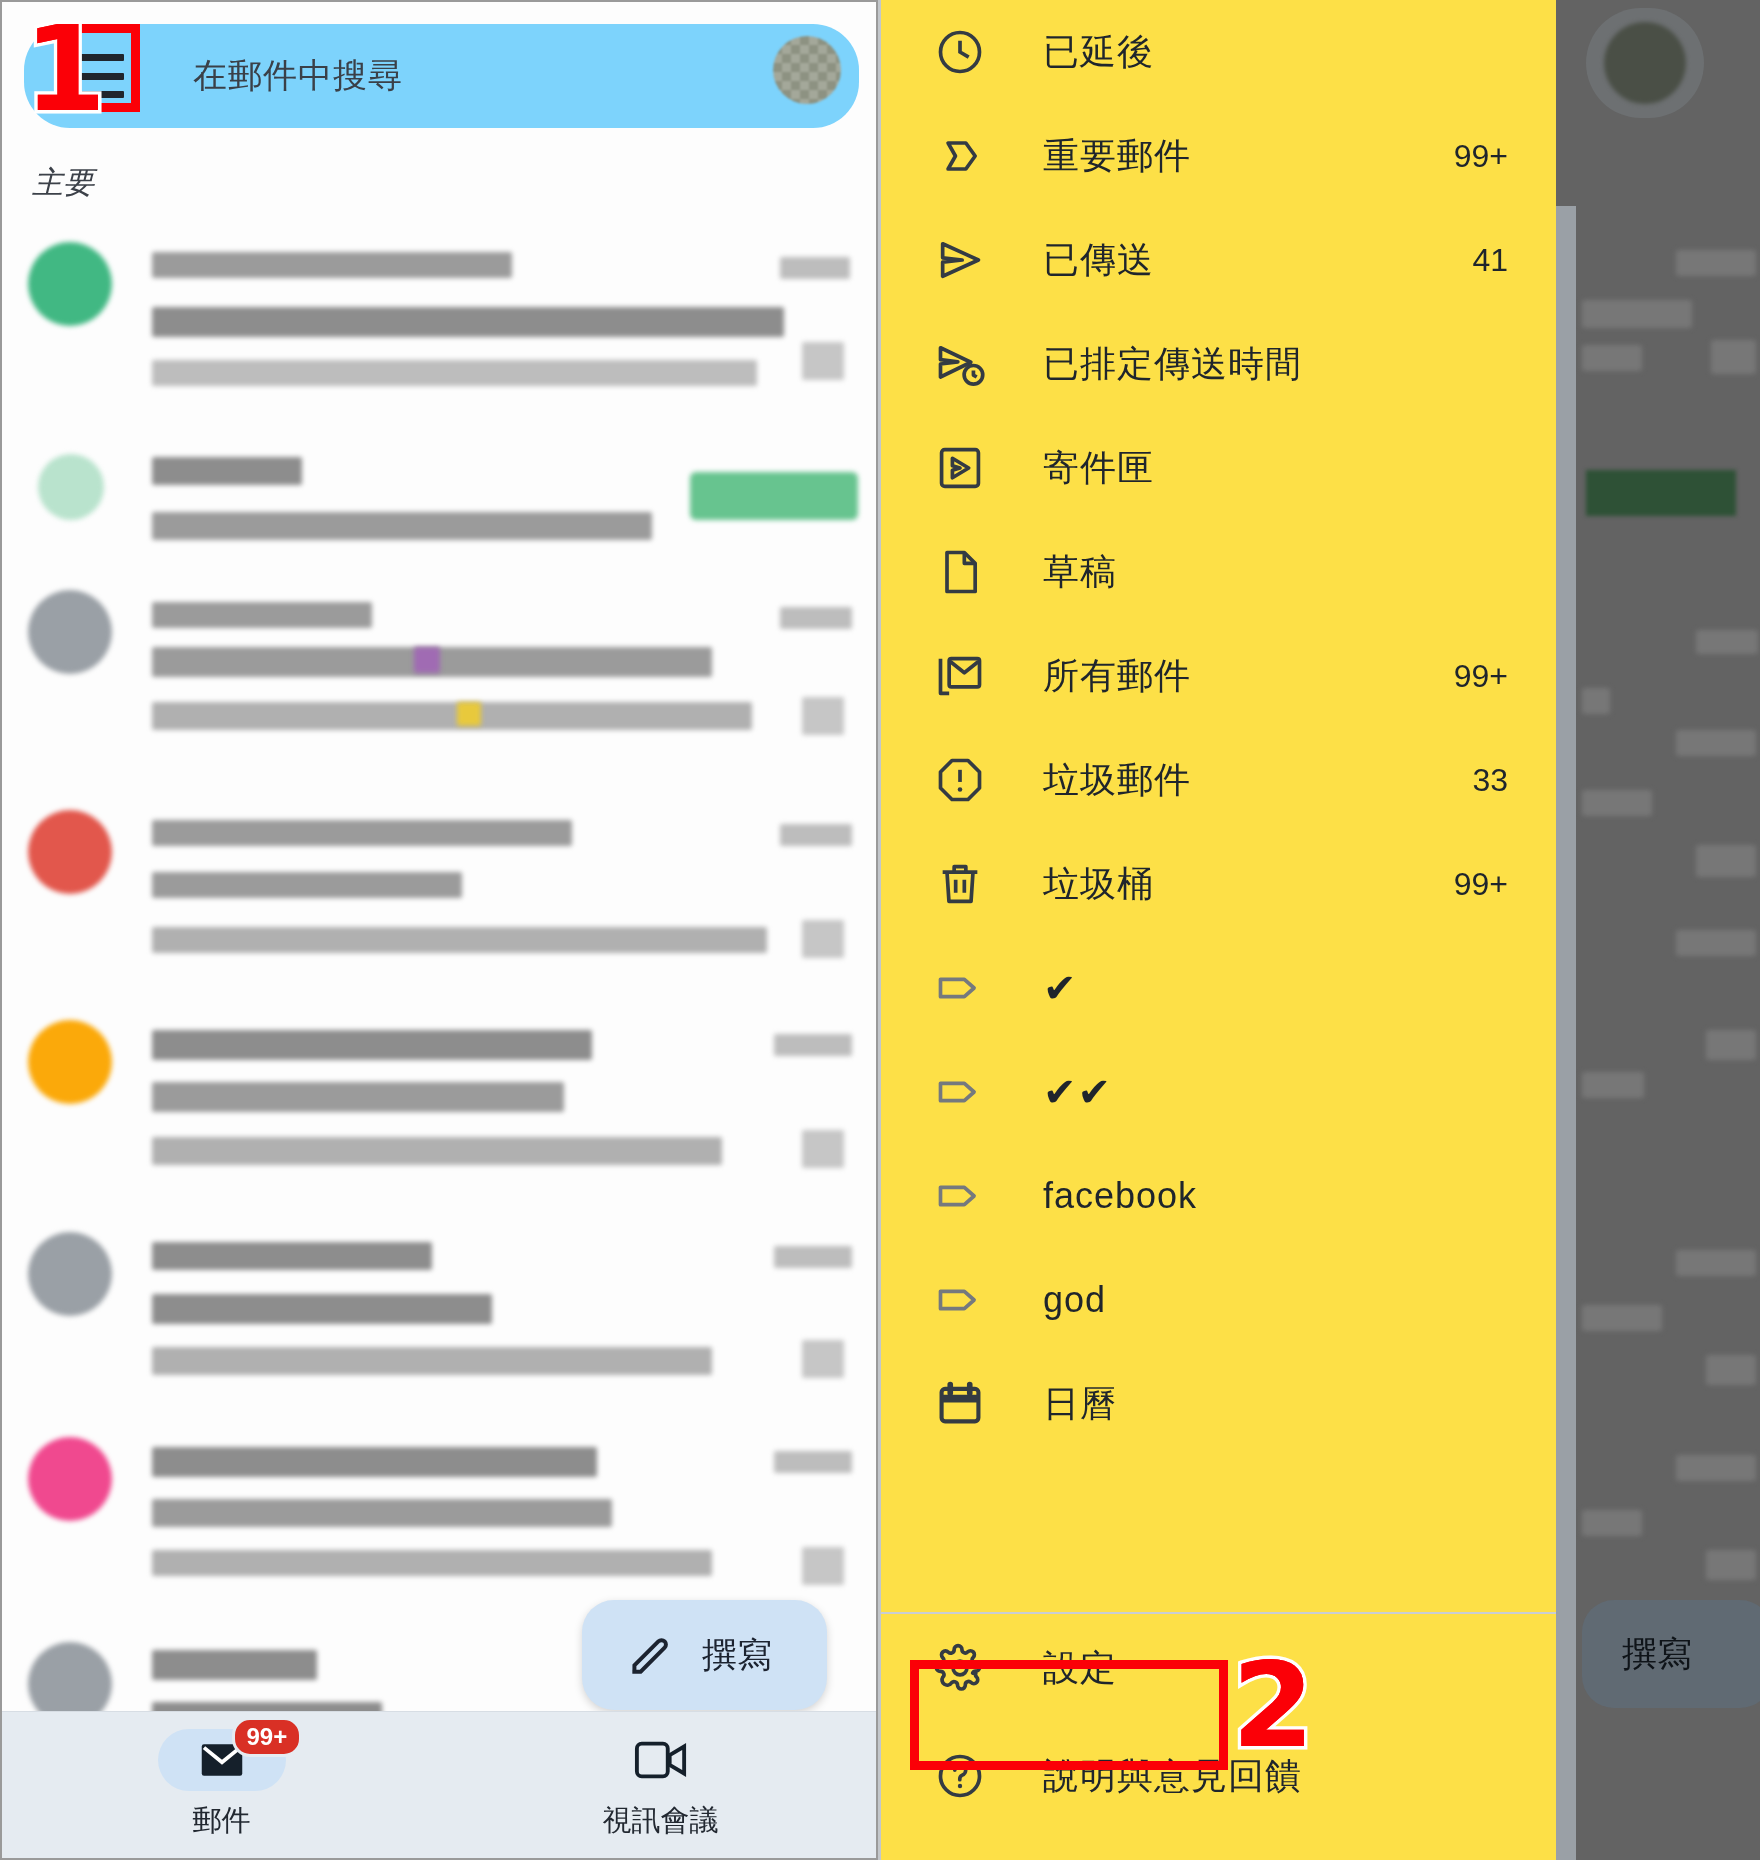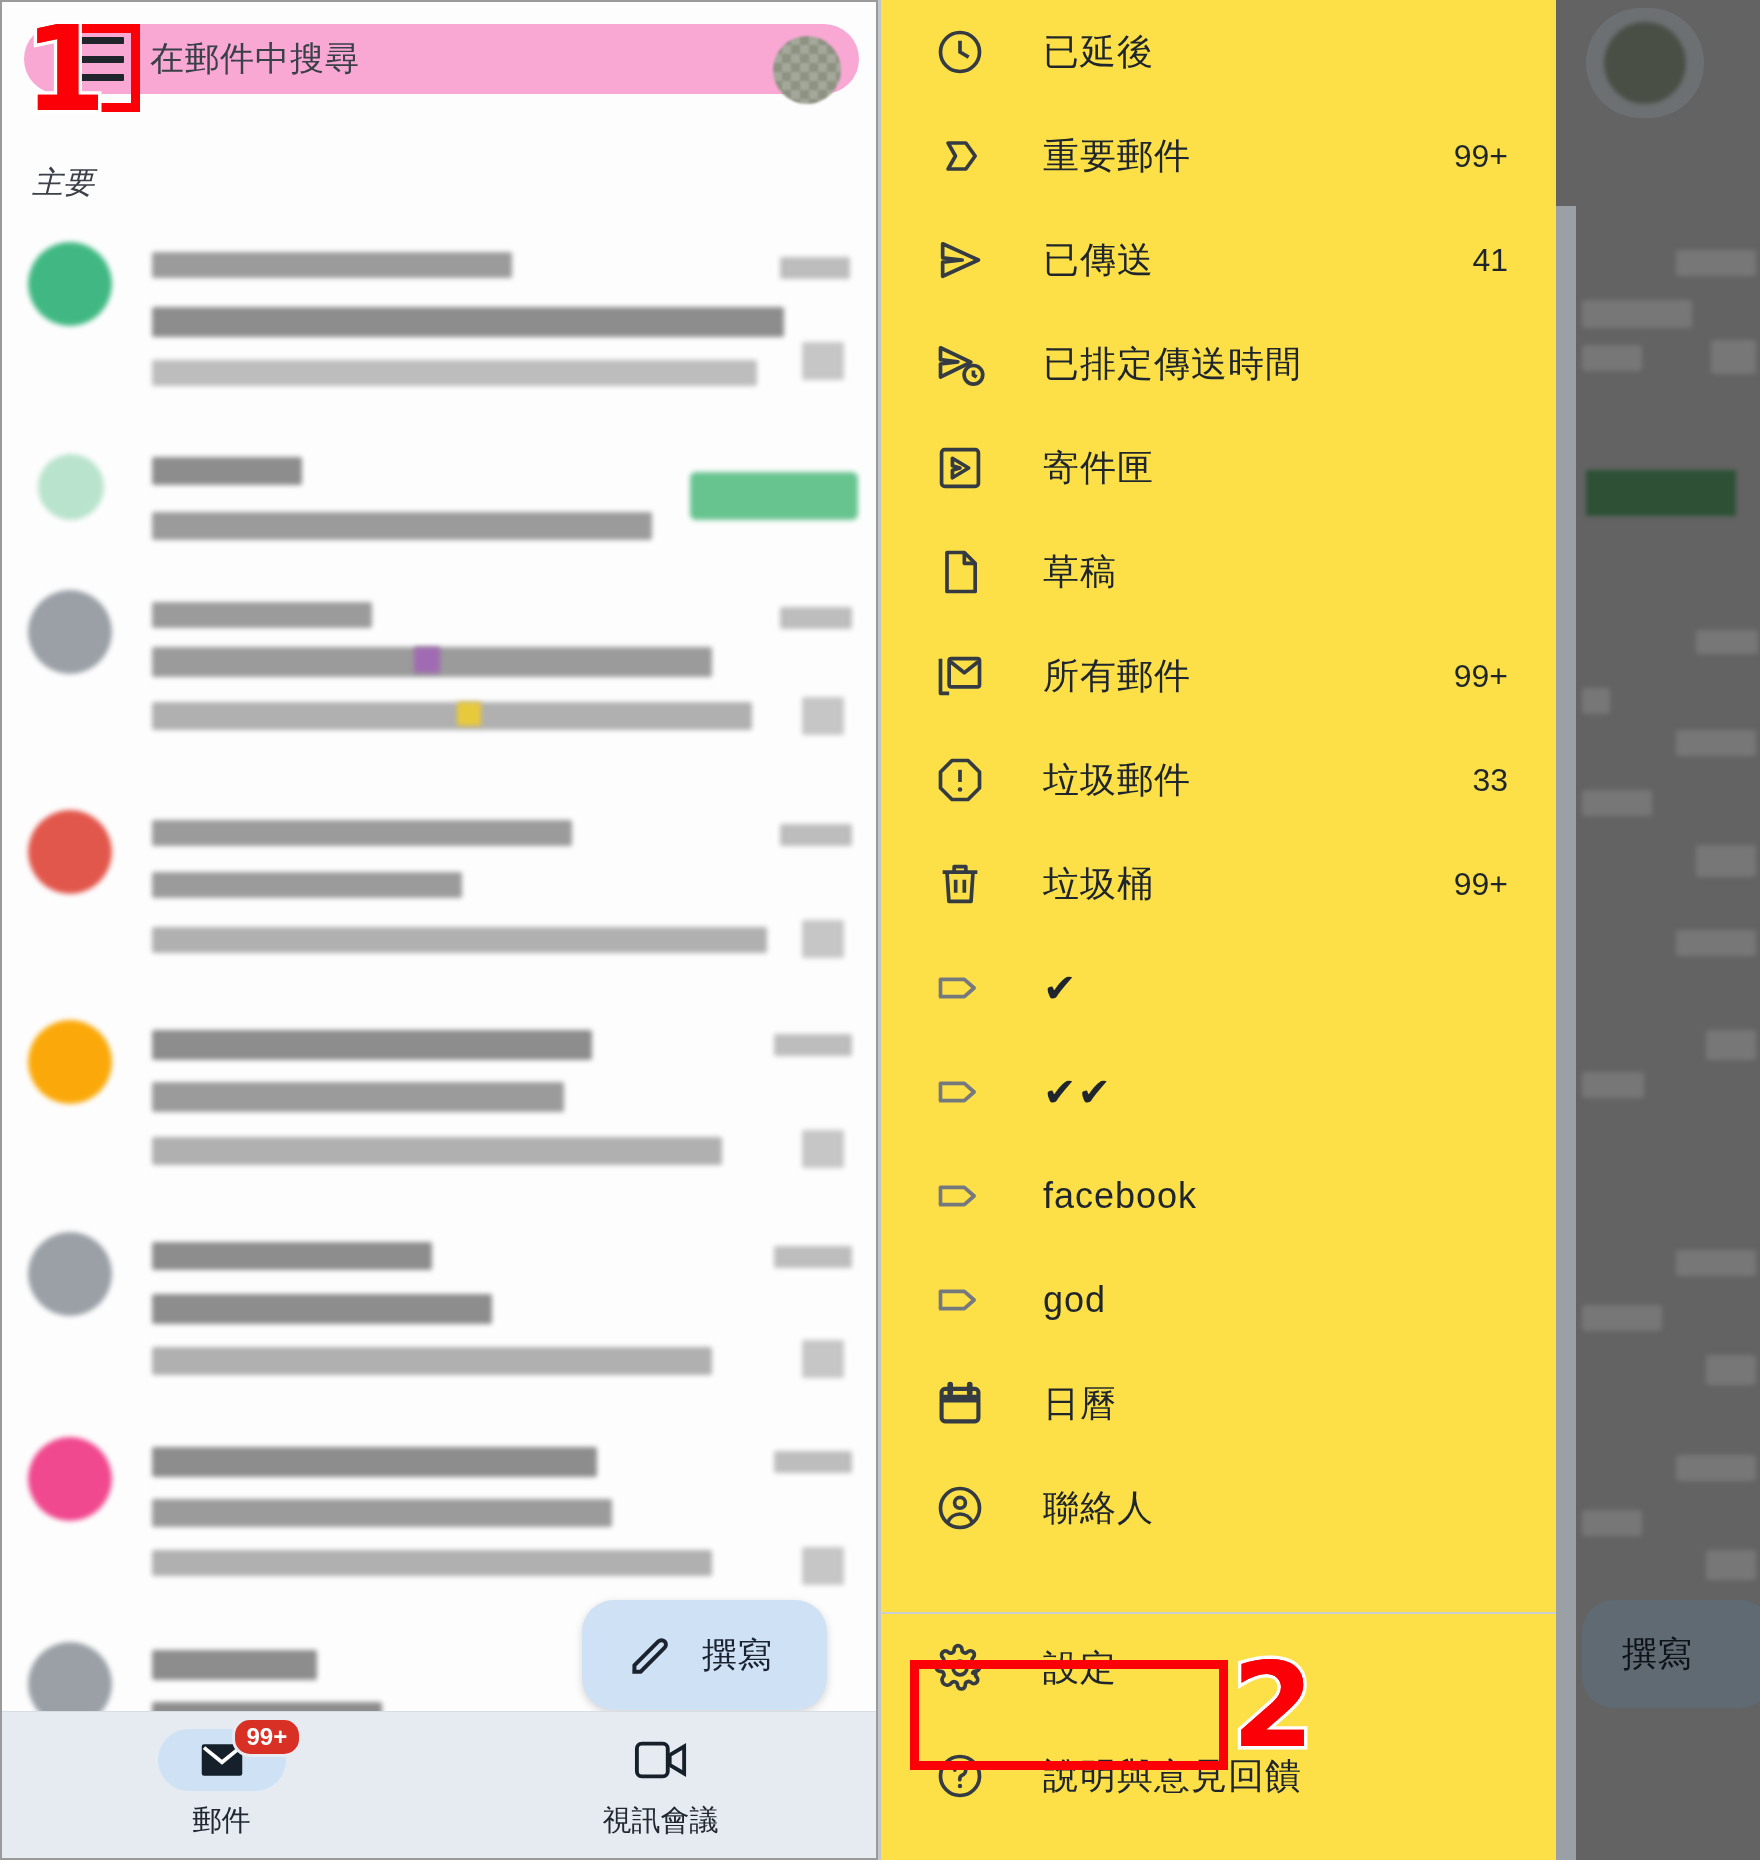--- a/index.html
+++ b/index.html
@@ -10,22 +10,22 @@
   }
   #root{position:absolute;inset:0;}
 
   
   .inbox-pane{
     position:absolute;left:0;top:0;width:878px;height:1860px;
     background:#fdfdfd;border:2px solid #9a9a9a;box-sizing:border-box;
     overflow:hidden;
   }
   .search-bar{
-    position:absolute;left:22px;top:22px;width:835px;height:70px;
-    background:#f9a8d4;border-radius:46px;display:flex;align-items:center;
+    position:absolute;left:22px;top:22px;width:835px;height:104px;
+    background:#7dd3fc;border-radius:46px;display:flex;align-items:center;gap:43px;
   }
   .hamburger{
     width:56px;height:44px;margin-left:44px;display:flex;flex-direction:column;
     justify-content:space-between;cursor:pointer;
   }
   .hamburger span{display:block;height:7px;background:#20252c;border-radius:1px;}
   .search-text{
     margin-left:26px;font-size:34px;color:#3a4048;letter-spacing:1px;
   }
   .search-avatar{
@@ -440,30 +440,20 @@
         <span class="nav-icon">
           <svg width="52" height="52" viewBox="0 0 24 24" fill="none" stroke="#343b43" stroke-width="1.9" stroke-linejoin="round">
             <rect x="3.5" y="5" width="17" height="15" rx="1.6"></rect>
             <path d="M3.5 9.5h17" stroke-width="3.6"></path>
             <path d="M7.5 3v4M16.5 3v4" stroke-width="2.6" stroke-linecap="round"></path>
           </svg>
         </span>
         <span class="nav-text">日曆</span>
       </div>
 
-      <div class="nav-row">
-        <span class="nav-icon">
-          <svg width="52" height="52" viewBox="0 0 24 24" fill="none" stroke="#343b43" stroke-width="1.7">
-            <circle cx="12" cy="12" r="9"></circle>
-            <circle cx="12" cy="9.6" r="2.5"></circle>
-            <path d="M6.4 18.6a6 6 0 0 1 11.2 0"></path>
-          </svg>
-        </span>
-        <span class="nav-text">聯絡人</span>
-      </div>
     </div>
 
     <div class="drawer-divider"></div>
 
     <div class="drawer-footer">
       <div class="nav-row" style="height:108px;">
         <span class="nav-icon">
           <svg width="52" height="52" viewBox="0 0 24 24" fill="none" stroke="#343b43" stroke-width="1.7" stroke-linejoin="round">
             <path d="M12 15.2a3.2 3.2 0 1 0 0-6.4 3.2 3.2 0 0 0 0 6.4z"></path>
             <path d="M19.3 14.4a1.5 1.5 0 0 0 .3 1.7l.06.06a1.8 1.8 0 1 1-2.55 2.55l-.06-.06a1.5 1.5 0 0 0-1.7-.3 1.5 1.5 0 0 0-.9 1.37v.17a1.8 1.8 0 1 1-3.6 0v-.09a1.5 1.5 0 0 0-.98-1.37 1.5 1.5 0 0 0-1.7.3l-.06.06A1.8 1.8 0 1 1 4.1 16.2l.06-.06a1.5 1.5 0 0 0 .3-1.7 1.5 1.5 0 0 0-1.37-.9H2.9a1.8 1.8 0 1 1 0-3.6h.09a1.5 1.5 0 0 0 1.37-.98 1.5 1.5 0 0 0-.3-1.7l-.06-.06A1.8 1.8 0 1 1 6.55 4.65l.06.06a1.5 1.5 0 0 0 1.7.3h.07A1.5 1.5 0 0 0 9.3 3.64v-.17a1.8 1.8 0 1 1 3.6 0v.09a1.5 1.5 0 0 0 .9 1.37 1.5 1.5 0 0 0 1.7-.3l.06-.06a1.8 1.8 0 1 1 2.55 2.55l-.06.06a1.5 1.5 0 0 0-.3 1.7v.07a1.5 1.5 0 0 0 1.37.9h.17a1.8 1.8 0 1 1 0 3.6h-.09a1.5 1.5 0 0 0-1.37.9z"></path>

